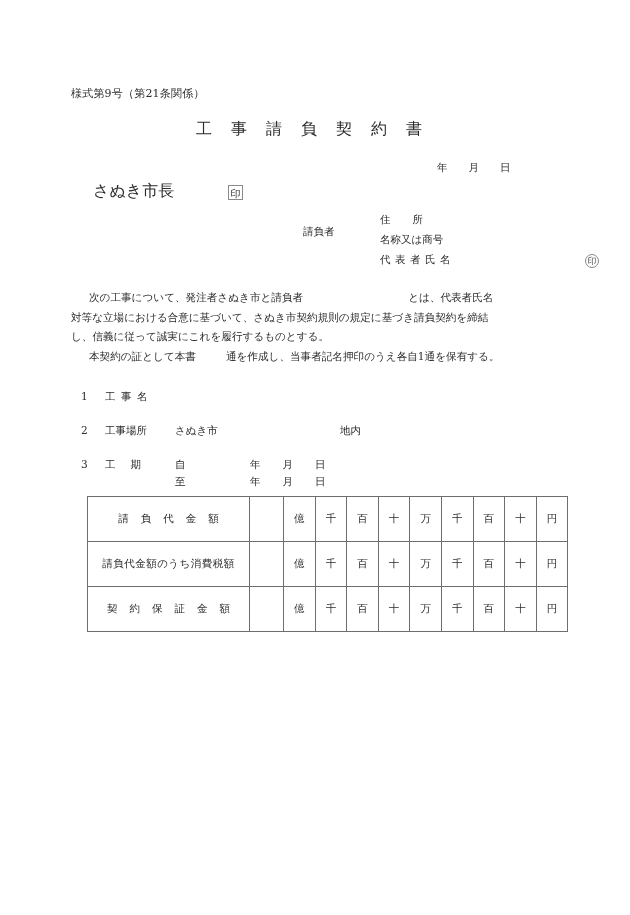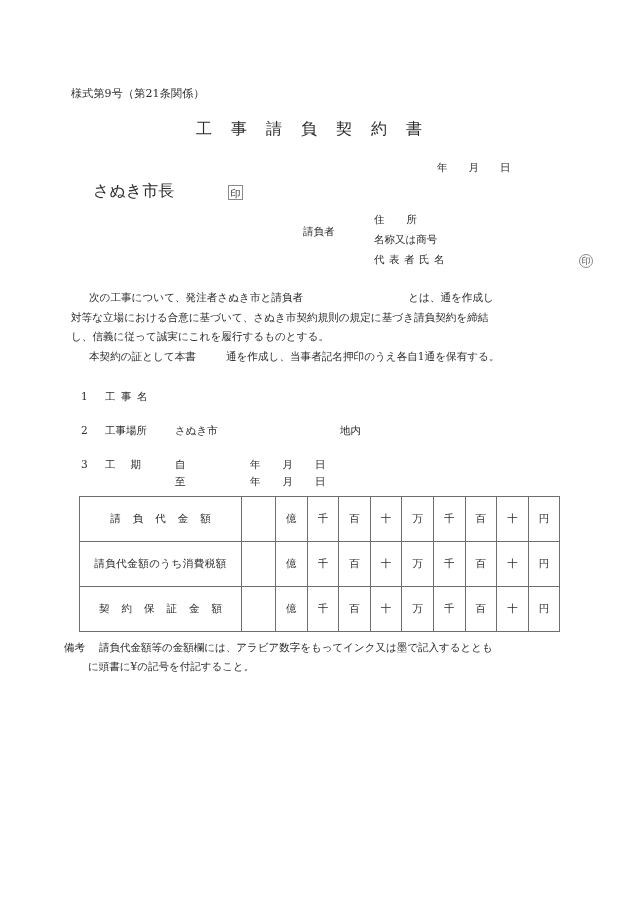--- a/index.html
+++ b/index.html
@@ -83,21 +83,21 @@
     white-space: nowrap;
   }
   .contractor-label {
     position: absolute;
     left: 0px;
     top: 12px;
     font-size: 10.5px;
   }
   .contractor-rows {
     position: absolute;
-    left: 71px;
+    left: 77px;
     top: 0px;
   }
   .c-row {
     height: 20px;
     font-size: 10.5px;
     white-space: nowrap;
     position: relative;
   }
   .c-row.addr { letter-spacing: 22px; }
   .c-row.rep  { letter-spacing: 4.5px; }
@@ -156,21 +156,21 @@
     white-space: nowrap;
     font-size: 10.5px;
   }
   .pr-from { left: 175px; top: 458px; }
   .pr-to   { left: 175px; top: 475px; }
   .pr-ymd  { position: absolute; left: 75px; letter-spacing: 22px; }
 
   
   table.money {
     position: absolute;
-    left: 79px;
+    left: 87px;
     top: 496px;
     border-collapse: collapse;
     table-layout: fixed;
     width: 480px;
   }
   table.money td {
     border: 1px solid #6e6e6e;
     height: 44px;
     padding: 0;
     font-size: 10.5px;
@@ -226,21 +226,21 @@
       <div class="c-row addr">住所</div>
       <div class="c-row">名称又は商号</div>
       <div class="c-row rep">
         <span>代表者氏名</span>
         <span class="seal-circle">印</span>
       </div>
     </div>
   </div>
 
   <div class="body-text">
-    <p><span>次の工事について、発注者さぬき市と請負者</span><span class="gap-w"></span><span>とは、通を作成し</span></p>
+    <p><span>次の工事について、発注者さぬき市と請負者</span><span class="gap-w"></span><span>とは、代表者氏名</span></p>
     <p style="text-indent:0">対等な立場における合意に基づいて、さぬき市契約規則の規定に基づき請負契約を締結</p>
     <p style="text-indent:0">し、信義に従って誠実にこれを履行するものとする。</p>
     <p><span>本契約の証として本書</span><span class="gap-s"></span><span>通を作成し、当事者記名押印のうえ各自1通を保有する。</span></p>
   </div>
 
   <div class="item i1">
     <span class="item-num">1</span>
     <span class="item-label sp3">工事名</span>
   </div>
 
@@ -301,18 +301,14 @@
         <td class="denom">十</td>
         <td class="denom">万</td>
         <td class="denom">千</td>
         <td class="denom">百</td>
         <td class="denom">十</td>
         <td class="denom">円</td>
       </tr>
     </tbody>
   </table>
 
-  <div class="footnote">
-    <p><span>備考</span><span class="fn-gap"></span><span>請負代金額等の金額欄には、アラビア数字をもってインク又は墨で記入するととも</span></p>
-    <p class="cont">に頭書に¥の記号を付記すること。</p>
-  </div>
 
 </div>
 
 </body></html>

